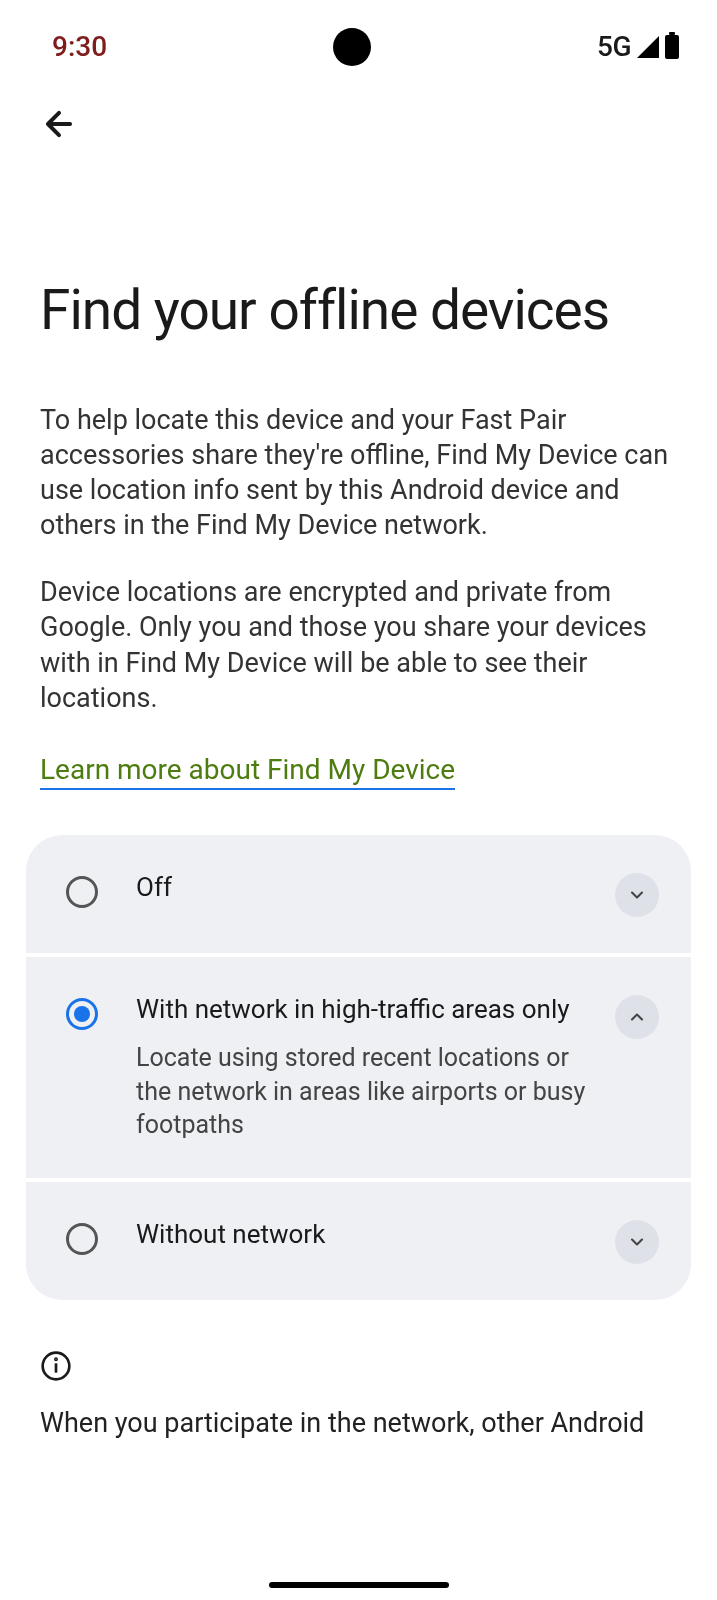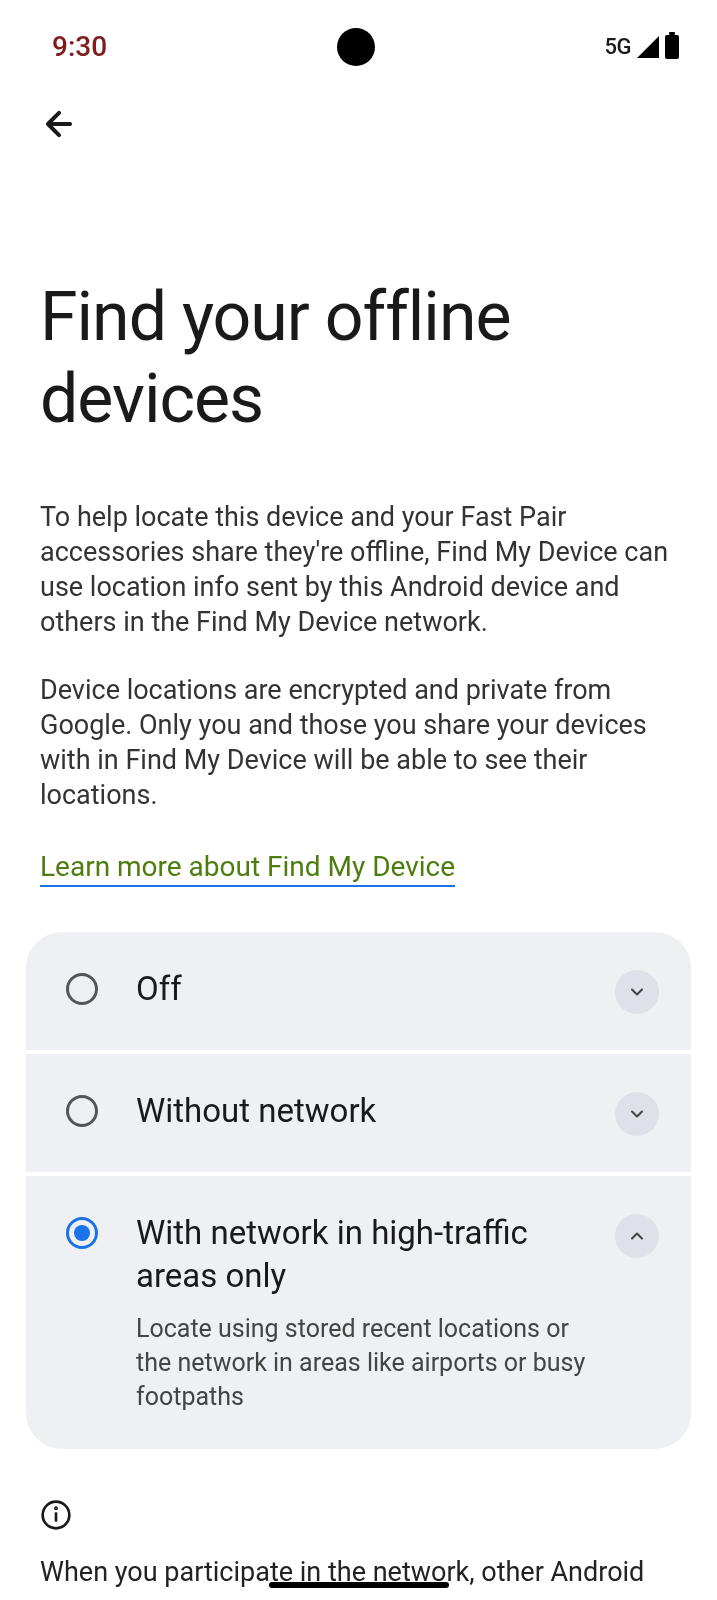--- a/index.html
+++ b/index.html
@@ -33,21 +33,21 @@
       height: 38px;
       background: #000;
       border-radius: 50%;
     }
     .status-right {
       display: flex;
       align-items: center;
       gap: 6px;
     }
     .status-5g {
-      font-size: 22px;
+      font-size: 28px;
       font-weight: 500;
       letter-spacing: -0.5px;
     }
     .signal-icon {
       width: 0;
       height: 0;
       border-style: solid;
       border-width: 0 0 22px 22px;
       border-color: transparent transparent #000 transparent;
     }
@@ -69,21 +69,21 @@
       border-radius: 1px;
     }
     .nav-bar {
       padding: 30px 40px;
     }
     .back-icon svg {
       width: 38px;
       height: 38px;
     }
     .page-title {
-      font-size: 68px;
+      font-size: 55px;
       font-weight: 400;
       padding: 100px 40px 60px 40px;
       line-height: 1.2;
       letter-spacing: -1px;
     }
     .description {
       padding: 0 40px;
       font-size: 27px;
       line-height: 1.3;
       color: #333;
@@ -135,21 +135,21 @@
       width: 16px;
       height: 16px;
       background: #1a73e8;
       border-radius: 50%;
     }
     .option-text {
       flex: 1;
       margin-left: 38px;
     }
     .option-label {
-      font-size: 33px;
+      font-size: 26px;
       font-weight: 400;
       line-height: 1.3;
     }
     .option-desc {
       font-size: 25px;
       color: #444;
       margin-top: 14px;
       line-height: 1.35;
     }
     .chevron-btn {
@@ -228,43 +228,43 @@
     <div class="option-text">
       <div class="option-label">Off</div>
     </div>
     <div class="chevron-btn">
       <svg viewBox="0 0 24 24" fill="none" stroke="#444" stroke-width="2.5">
         <path d="M6 9L12 15L18 9" stroke-linecap="round" stroke-linejoin="round"></path>
       </svg>
     </div>
   </div>
 
+  <div class="option-item expanded">
+    <div class="radio-outer selected">
+      <div class="radio-inner"></div>
+    </div>
+    <div class="option-text">
+      <div class="option-label">With network in high-traffic areas only</div>
+      <div class="option-desc">Locate using stored recent locations or the network in areas like airports or busy footpaths</div>
+    </div>
+    <div class="chevron-btn">
+      <svg viewBox="0 0 24 24" fill="none" stroke="#444" stroke-width="2.5">
+        <path d="M6 15L12 9L18 15" stroke-linecap="round" stroke-linejoin="round"></path>
+      </svg>
+    </div>
+  </div>
+
   <div class="option-item">
     <div class="radio-outer"></div>
     <div class="option-text">
       <div class="option-label">Without network</div>
     </div>
     <div class="chevron-btn">
       <svg viewBox="0 0 24 24" fill="none" stroke="#444" stroke-width="2.5">
         <path d="M6 9L12 15L18 9" stroke-linecap="round" stroke-linejoin="round"></path>
-      </svg>
-    </div>
-  </div>
-
-  <div class="option-item expanded">
-    <div class="radio-outer selected">
-      <div class="radio-inner"></div>
-    </div>
-    <div class="option-text">
-      <div class="option-label">With network in high-traffic areas only</div>
-      <div class="option-desc">Locate using stored recent locations or the network in areas like airports or busy footpaths</div>
-    </div>
-    <div class="chevron-btn">
-      <svg viewBox="0 0 24 24" fill="none" stroke="#444" stroke-width="2.5">
-        <path d="M6 15L12 9L18 15" stroke-linecap="round" stroke-linejoin="round"></path>
       </svg>
     </div>
   </div>
 
 
 </div>
 
 <div class="info-section">
   <svg class="info-icon" viewBox="0 0 24 24" fill="none" stroke="#1a1a1a" stroke-width="2">
     <circle cx="12" cy="12" r="10"></circle>

